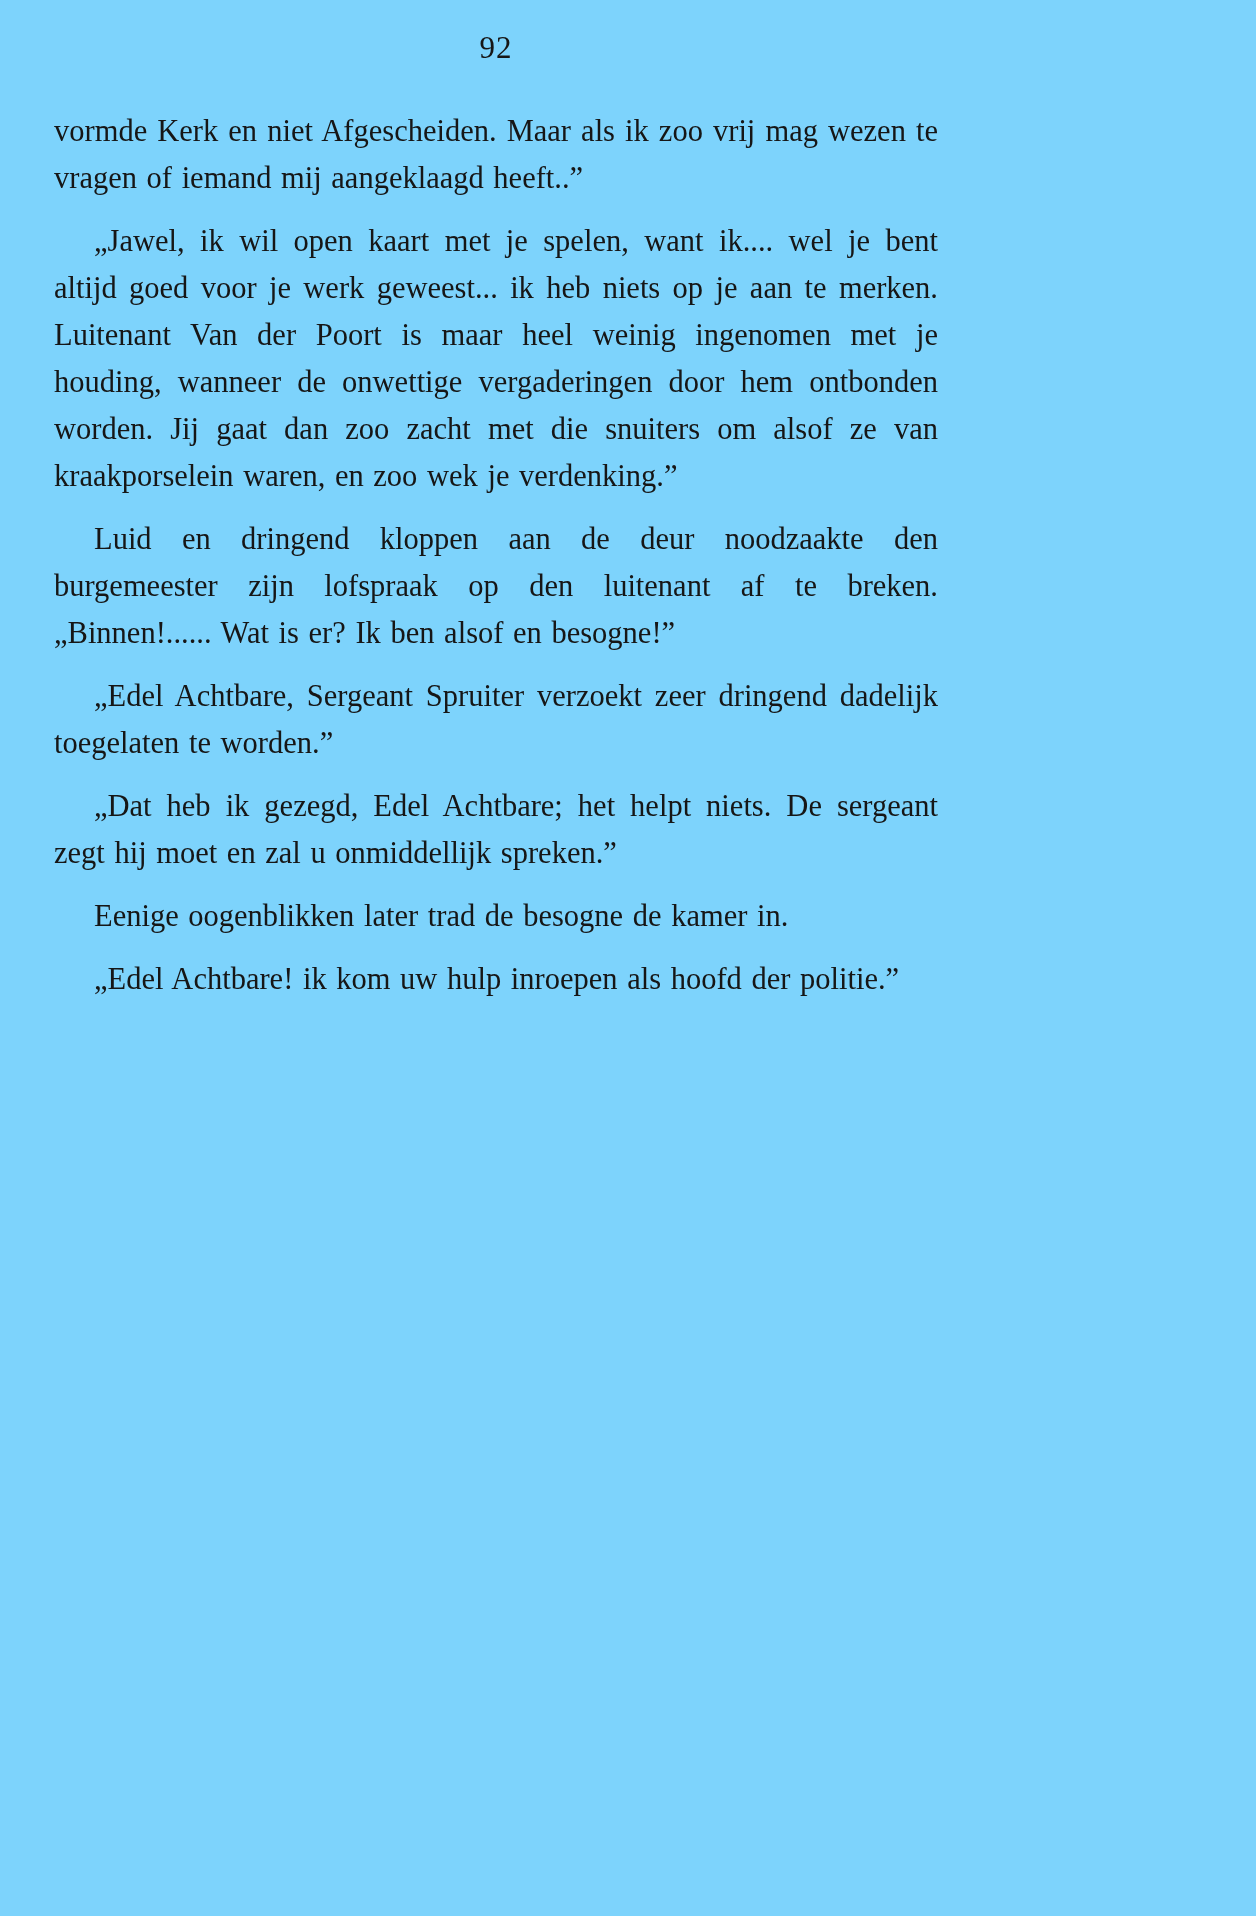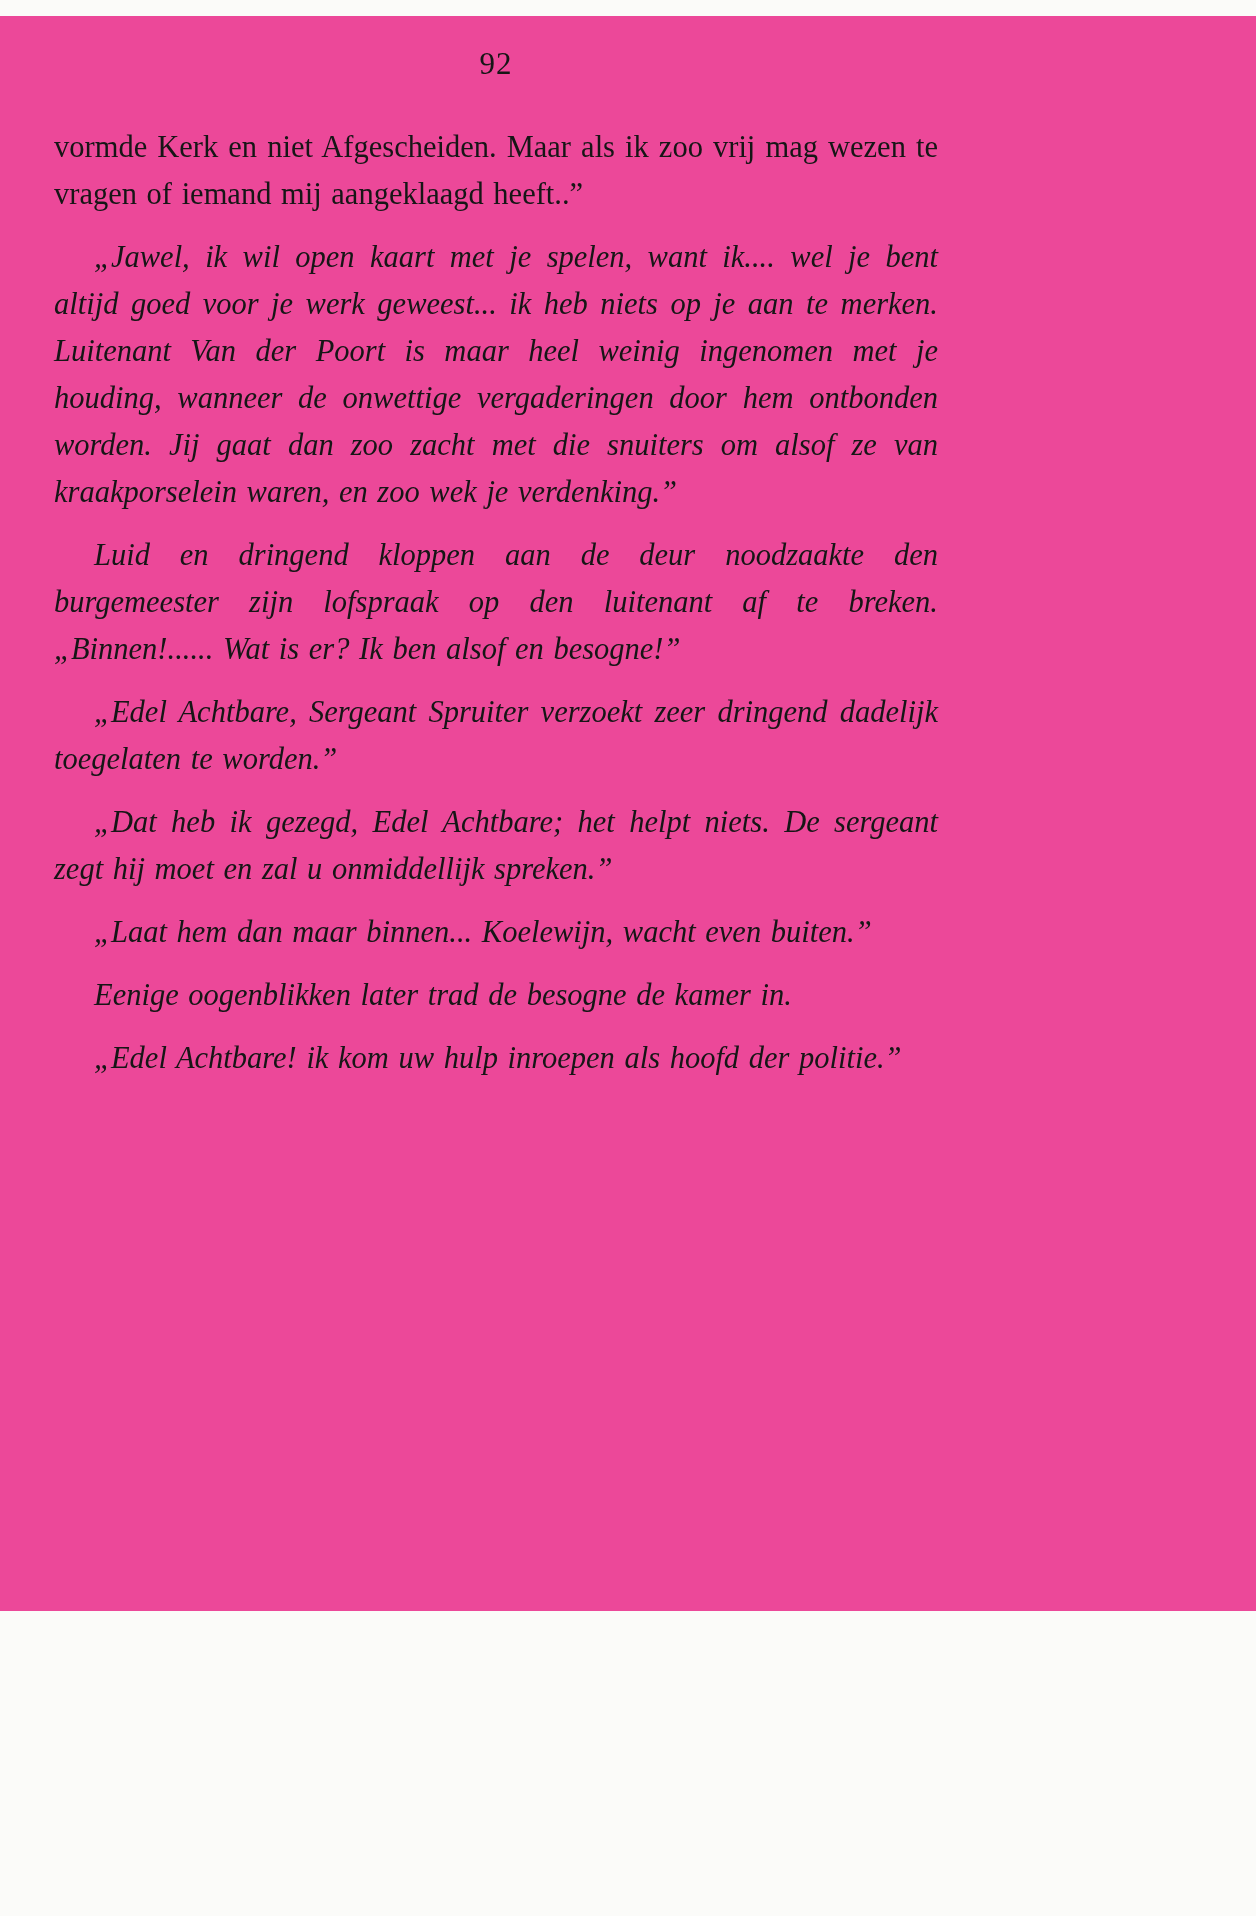--- a/index.html
+++ b/index.html
@@ -10,27 +10,27 @@
   body {
     width: 1256px;
     height: 1916px;
     position: relative;
     font-family: "Liberation Serif", "DejaVu Serif", serif;
     color: #161616;
     overflow: hidden;
   }
   .book-page {
     position: absolute;
-    top: 16px;
+    top: 0;
     left: 0;
     width: 1256px;
-    height: 1595px;
+    height: 1916px;
     box-sizing: border-box;
     padding: 30px 0 0 38px;
-    background: #ec4899;
+    background: #7dd3fc;
   }
   .page-number {
     width: 916px;
     text-align: center;
     font-size: 31px;
     letter-spacing: 1px;
     margin: 0 0 42px 0;
   }
   .page-text {
     width: 916px;
@@ -38,31 +38,29 @@
     line-height: 47px;
     text-align: justify;
     word-spacing: 2px;
   }
   p.para {
     margin: 16px;
     padding: 0;
   }
   p.para.indent {
     text-indent: 40px;
-    font-style: italic;
   }
 </style>
 </head>
 <body>
 
 <div class="book-page">
   <div class="page-number">92</div>
   <div class="page-text">
       <p class="para">vormde Kerk en niet Afgescheiden. Maar als ik zoo vrij mag wezen te vragen of iemand mij aangeklaagd heeft..”</p>
       <p class="para indent">„Jawel, ik wil open kaart met je spelen, want ik.... wel je bent altijd goed voor je werk geweest... ik heb niets op je aan te merken. Luitenant Van der Poort is maar heel weinig ingenomen met je houding, wanneer de onwettige vergaderingen door hem ontbonden worden. Jij gaat dan zoo zacht met die snuiters om alsof ze van kraakporselein waren, en zoo wek je verdenking.”</p>
       <p class="para indent">Luid en dringend kloppen aan de deur noodzaakte den burgemeester zijn lofspraak op den luitenant af te breken. „Binnen!...... Wat is er? Ik ben alsof en besogne!”</p>
       <p class="para indent">„Edel Achtbare, Sergeant Spruiter verzoekt zeer dringend dadelijk toegelaten te worden.”</p>
       <p class="para indent">„Dat heb ik gezegd, Edel Achtbare; het helpt niets. De sergeant zegt hij moet en zal u onmiddellijk spreken.”</p>
-      <p class="para indent">„Laat hem dan maar binnen... Koelewijn, wacht even buiten.”</p>
       <p class="para indent">Eenige oogenblikken later trad de besogne de kamer in.</p>
       <p class="para indent">„Edel Achtbare! ik kom uw hulp inroepen als hoofd der politie.”</p>
     </div>
 </div>
 
 </body></html>

